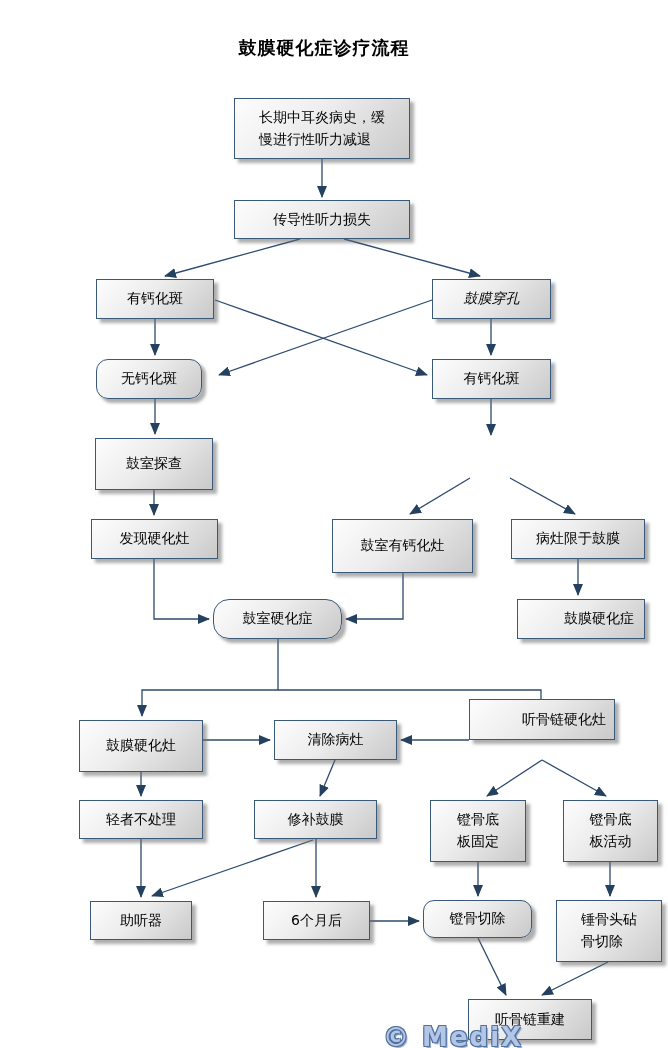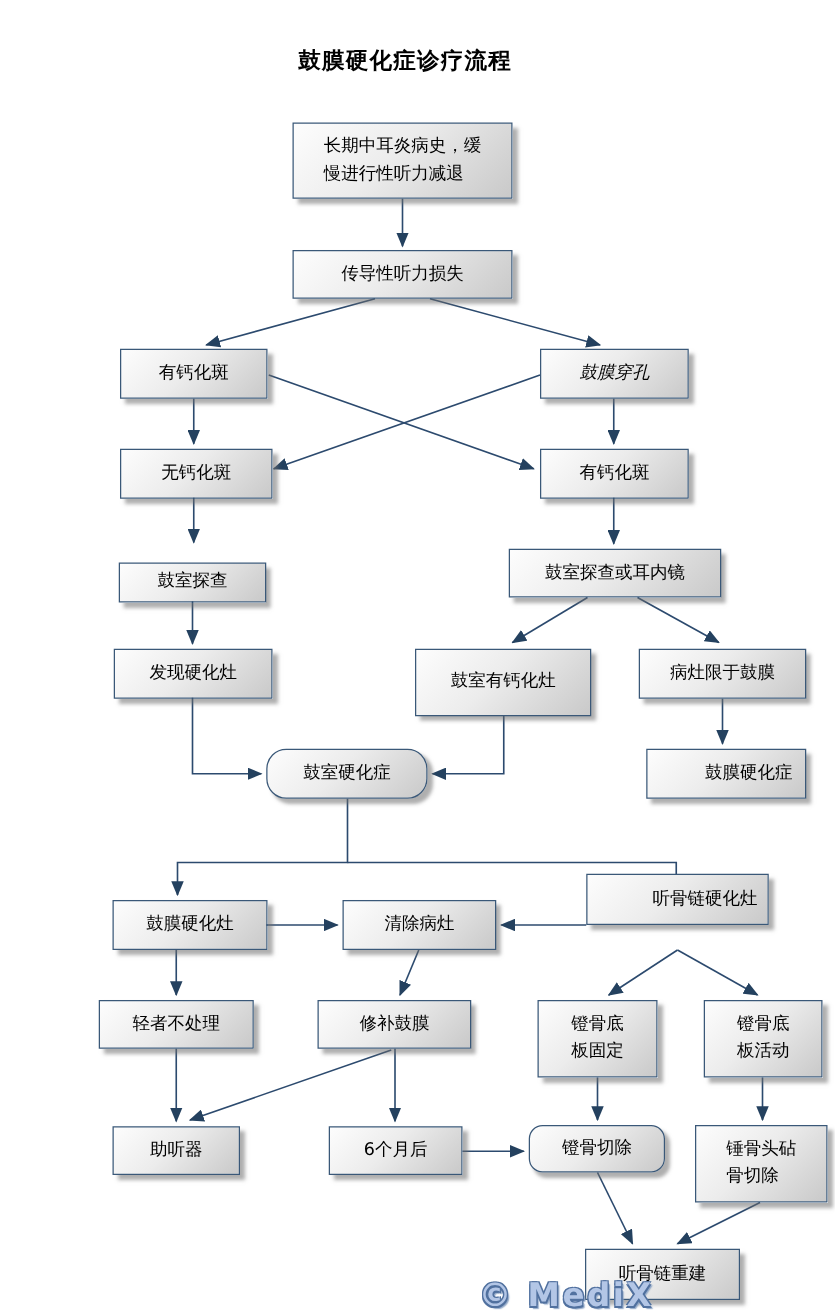--- a/index.html
+++ b/index.html
@@ -89,34 +89,33 @@
     <line x1="608" y1="962" x2="542" y2="995" marker-end="url(#ah)"></line>
   </svg>
 
   <div class="node multiline" style="left:234px;top:98px;width:176px;height:61px;">长期中耳炎病史，缓
 慢进行性听力减退</div>
   <div class="node" style="left:234px;top:200px;width:176px;height:39px;">传导性听力损失</div>
 
   <div class="node" style="left:96px;top:279px;width:118px;height:40px;">有钙化斑</div>
   <div class="node" style="left:432px;top:279px;width:119px;height:40px;font-style:italic;">鼓膜穿孔</div>
 
-  <div class="node" style="left:96px;top:359px;width:122px;height:40px;">无钙化斑</div>
+  <div class="node" style="left:96px;top:359px;width:106px;height:40px;border-radius:12px;">无钙化斑</div>
   <div class="node" style="left:432px;top:359px;width:119px;height:40px;">有钙化斑</div>
 
-  <div class="node" style="left:95px;top:450px;width:118px;height:32px;">鼓室探查</div>
-  <div class="node" style="left:407px;top:439px;width:170px;height:39px;">鼓室探查或耳内镜</div>
+  <div class="node" style="left:95px;top:438px;width:118px;height:52px;">鼓室探查</div>
 
   <div class="node" style="left:91px;top:519px;width:127px;height:40px;">发现硬化灶</div>
   <div class="node" style="left:332px;top:519px;width:141px;height:54px;">鼓室有钙化灶</div>
   <div class="node" style="left:511px;top:519px;width:134px;height:40px;">病灶限于鼓膜</div>
 
   <div class="node" style="left:213px;top:599px;width:129px;height:40px;border-radius:16px;">鼓室硬化症</div>
   <div class="node" style="left:517px;top:599px;width:128px;height:40px;padding-left:36px;">鼓膜硬化症</div>
 
-  <div class="node" style="left:90px;top:720px;width:124px;height:40px;">鼓膜硬化灶</div>
+  <div class="node" style="left:79px;top:720px;width:124px;height:52px;">鼓膜硬化灶</div>
   <div class="node" style="left:274px;top:720px;width:123px;height:40px;">清除病灶</div>
   <div class="node" style="left:469px;top:699px;width:146px;height:41px;padding-left:44px;">听骨链硬化灶</div>
 
   <div class="node" style="left:79px;top:800px;width:124px;height:39px;">轻者不处理</div>
   <div class="node" style="left:254px;top:800px;width:123px;height:39px;">修补鼓膜</div>
   <div class="node multiline" style="left:430px;top:800px;width:96px;height:62px;">镫骨底
 板固定</div>
   <div class="node multiline" style="left:563px;top:800px;width:95px;height:62px;">镫骨底
 板活动</div>
 

